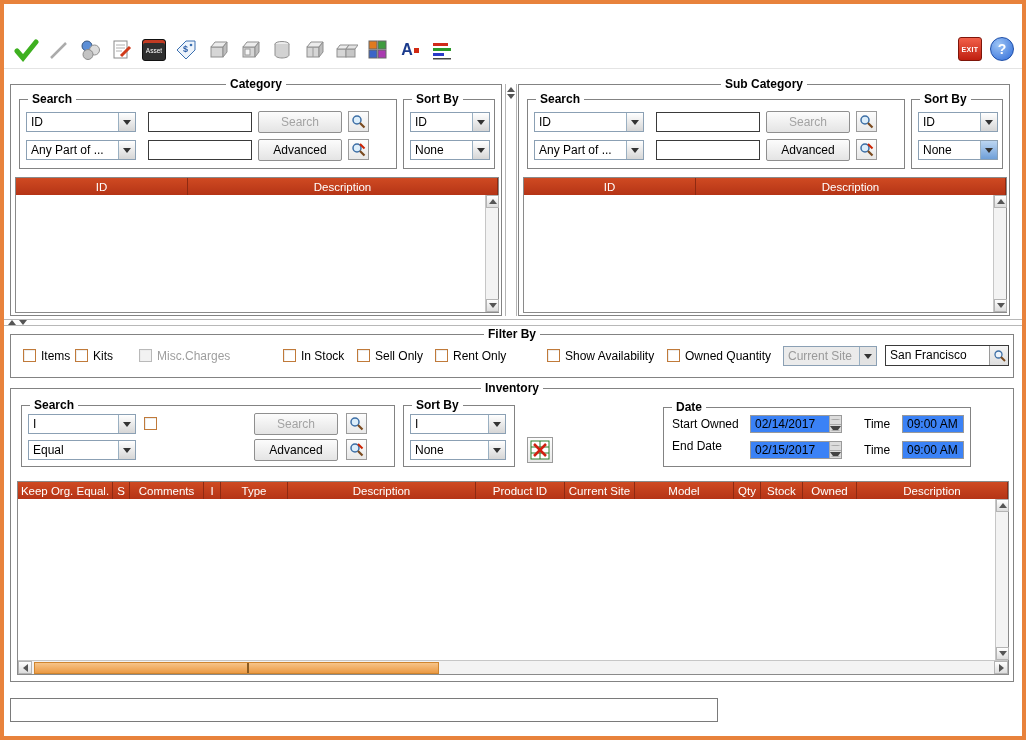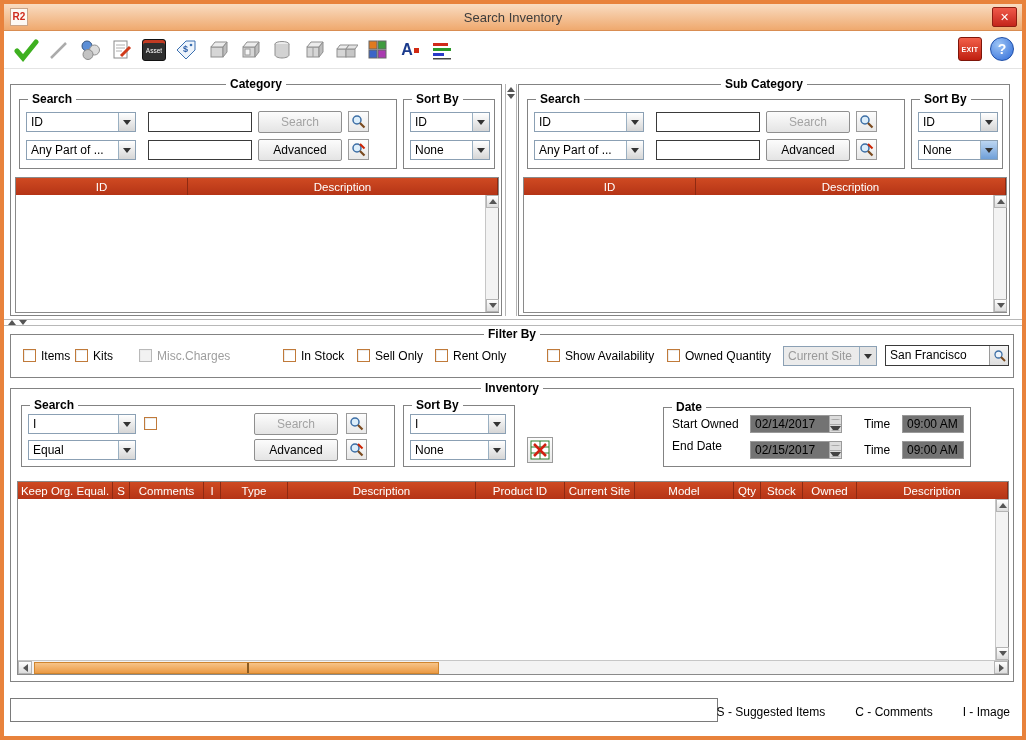--- a/index.html
+++ b/index.html
@@ -62,21 +62,21 @@
         align-items:center;justify-content:center;cursor:pointer}
   .pbtn.disabled{color:#a3a3a3}
   .iconbtn{position:absolute;width:21px;height:21px;border:1px solid #9b9b9b;
            background:linear-gradient(#fdfdfd,#e8e8e8);display:flex;align-items:center;
            justify-content:center;cursor:pointer}
   .chk-item{position:absolute;display:flex;align-items:flex-start;gap:5px;cursor:pointer}
   .chk{width:13px;height:13px;background:#fff;border:1px solid #c07a3a;box-shadow:inset 1px 1px 0 #ececec}
   .chk-item.disabled .chk{border-color:#b9b9b9;background:#f2f2f2}
   .chk-item.disabled .chk-label{color:#9e9e9e}
   .chk-label{font-size:12px}
-  .datefield{position:absolute;height:18px;border:1px solid #9a9a9a;background:#737373;display:flex;font-size:12px}
+  .datefield{position:absolute;height:18px;border:1px solid #9a9a9a;background:#3b82f6;display:flex;font-size:12px}
   .datefield .val{flex:1;padding:1px 4px;white-space:nowrap}
   .spin{width:12px;display:flex;flex-direction:column;border-left:1px solid #aaa}
   .spin div{flex:1;background:#dcdcdc;display:flex;align-items:center;justify-content:center;cursor:pointer}
   .spin div:first-child{border-bottom:1px solid #aaa}
   .mini-u{width:0;height:0;border-left:3px solid transparent;border-right:3px solid transparent;border-bottom:4px solid #444}
   .mini-d{width:0;height:0;border-left:3px solid transparent;border-right:3px solid transparent;border-top:4px solid #444}
   .flabel{position:absolute;font-size:12px;white-space:nowrap}
 
   
   .tbl{position:absolute;border:1px solid #8a8a8a;background:#fff}
@@ -116,25 +116,20 @@
   .lookup{position:absolute;height:21px;border:1px solid #3a3a3a;background:#fff;display:flex;cursor:pointer}
   .lookup .val{flex:1;padding:2px 4px;font-size:12px;white-space:nowrap;overflow:hidden}
   .lookup .mag{width:19px;background:linear-gradient(#f4f4f4,#dedede);border-left:1px solid #9a9a9a;
                display:flex;align-items:center;justify-content:center}
 </style>
 </head>
 <body>
 
 <div class="window">
 
-  <div class="titlebar">
-    <div class="app-badge">R2</div>
-    <div class="win-title">Search Inventory</div>
-    <div class="close-btn">✕</div>
-  </div>
 
   <div class="toolbar">
     <div class="tb-left">
       <div class="tbi">
         <svg width="26" height="26">
             <path d="M4 14 L10 21 L23 5" stroke="#3eb020" stroke-width="5" fill="none" stroke-linecap="round"></path>
           </svg>
       </div>
       <div class="tbi">
         <svg width="24" height="24">
@@ -569,19 +564,14 @@
             <div class="tri-r"></div>
           </div>
         <div class="hthumb" style="left:16px;width:405px">
           <div class="divline" style="left:212px"></div>
         </div>
       </div>
     </div>
   </div>
 
   <input class="status-input" style="">
-  <div class="legend">
-    <span>S - Suggested Items</span>
-    <span>C - Comments</span>
-    <span>I - Image</span>
-  </div>
 
 </div>
 
 </body></html>

